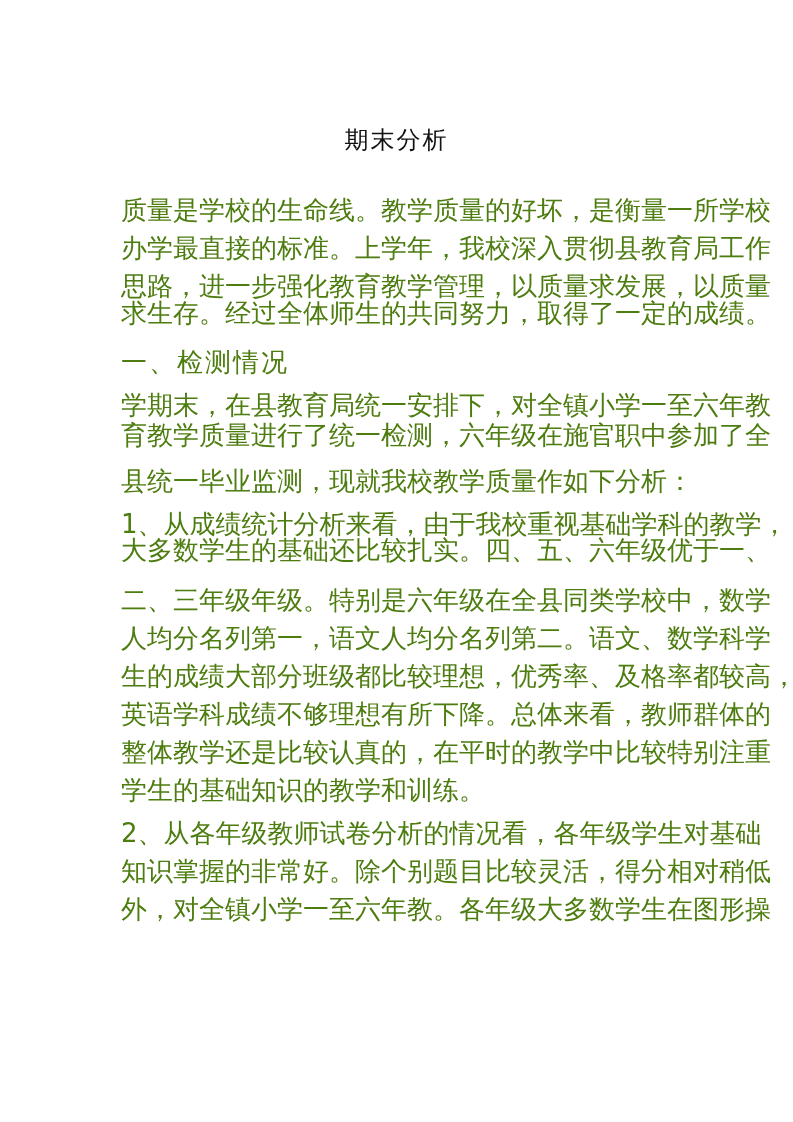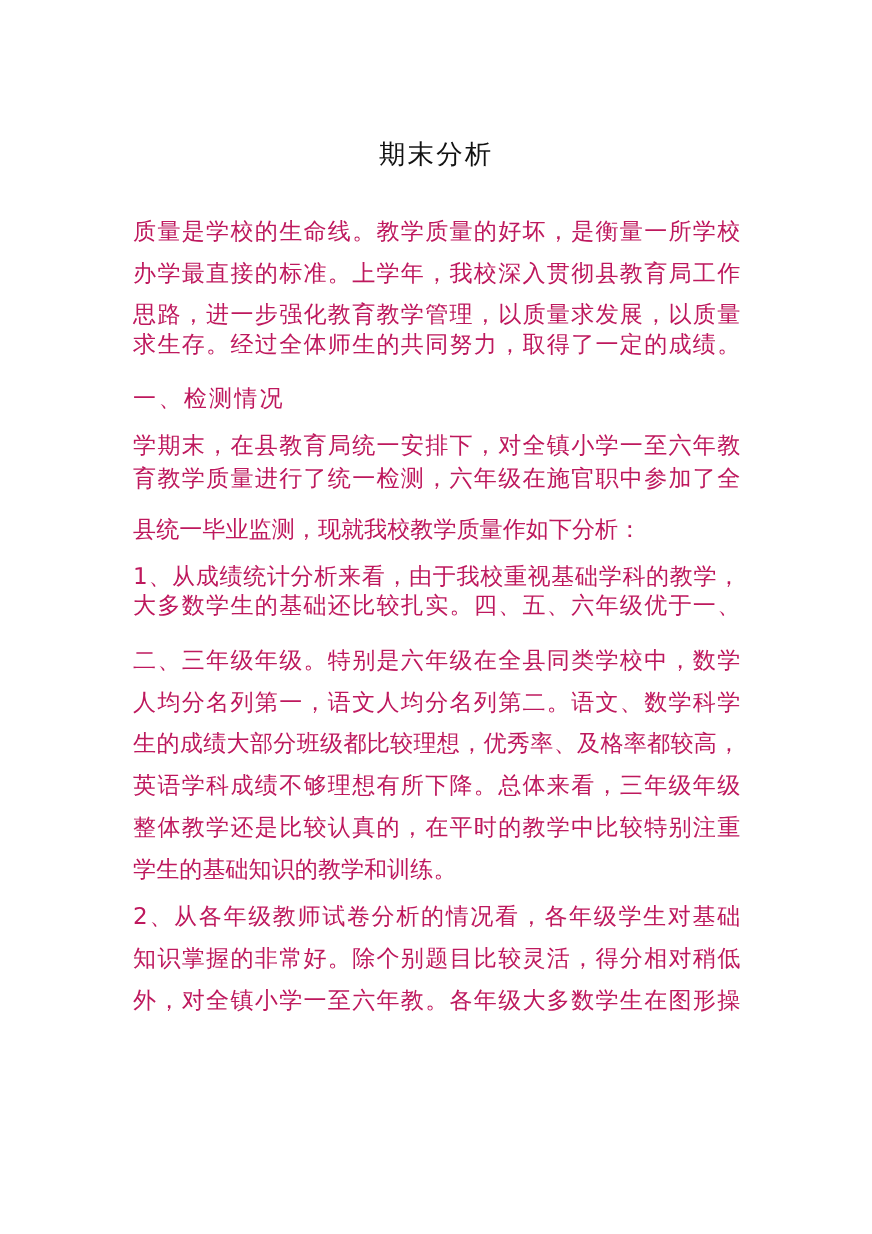--- a/index.html
+++ b/index.html
@@ -1,22 +1,22 @@
 <!DOCTYPE html>
 <html><head>
 <meta charset="utf-8">
 <style>
   html, body { margin: 0; padding: 0; background: #ffffff; }
   body { width: 793px; height: 1122px; position: relative; overflow: hidden;
          font-family: "DejaVu Sans", sans-serif; color: #1a1a1a; }
   .title { position: absolute; top: 124px; left: 0; width: 793px; text-align: center;
            font-size: 24px; letter-spacing: 2px; font-family: "DejaVu Serif", serif; color: #111; }
-  .line { position: absolute; left: 121px; width: 552px; height: 30px; font-size: 21px;
+  .line { position: absolute; left: 121px; width: 552px; height: 30px; font-size: 26px;
           line-height: 30px; white-space: nowrap; text-align: justify; text-align-last: justify;
-          color: #be185d; }
+          color: #4d7c0f; }
   .line.last { text-align-last: left; }
   .heading { font-weight: normal; letter-spacing: 2px; }
 </style>
 </head>
 <body>
 
 <div>
   <div class="title">期末分析</div>
 
   <div class="line" style="top:195px">质量是学校的生命线。教学质量的好坏，是衡量一所学校</div>
@@ -25,19 +25,19 @@
   <div class="line" style="top:298px">求生存。经过全体师生的共同努力，取得了一定的成绩。</div>
   <div class="line last heading" style="top:347px">一、检测情况</div>
   <div class="line" style="top:390px">学期末，在县教育局统一安排下，对全镇小学一至六年教</div>
   <div class="line" style="top:420px">育教学质量进行了统一检测，六年级在施官职中参加了全</div>
   <div class="line last" style="top:466px">县统一毕业监测，现就我校教学质量作如下分析：</div>
   <div class="line" style="top:509px">1、从成绩统计分析来看，由于我校重视基础学科的教学，</div>
   <div class="line" style="top:535px">大多数学生的基础还比较扎实。四、五、六年级优于一、</div>
   <div class="line" style="top:585px">二、三年级年级。特别是六年级在全县同类学校中，数学</div>
   <div class="line" style="top:623px">人均分名列第一，语文人均分名列第二。语文、数学科学</div>
   <div class="line" style="top:661px">生的成绩大部分班级都比较理想，优秀率、及格率都较高，</div>
-  <div class="line" style="top:699px">英语学科成绩不够理想有所下降。总体来看，三年级年级</div>
+  <div class="line" style="top:699px">英语学科成绩不够理想有所下降。总体来看，教师群体的</div>
   <div class="line" style="top:737px">整体教学还是比较认真的，在平时的教学中比较特别注重</div>
   <div class="line last" style="top:775px">学生的基础知识的教学和训练。</div>
   <div class="line" style="top:818px">2、从各年级教师试卷分析的情况看，各年级学生对基础</div>
   <div class="line" style="top:856px">知识掌握的非常好。除个别题目比较灵活，得分相对稍低</div>
   <div class="line" style="top:894px">外，对全镇小学一至六年教。各年级大多数学生在图形操</div>
 </div>
 
 </body></html>

